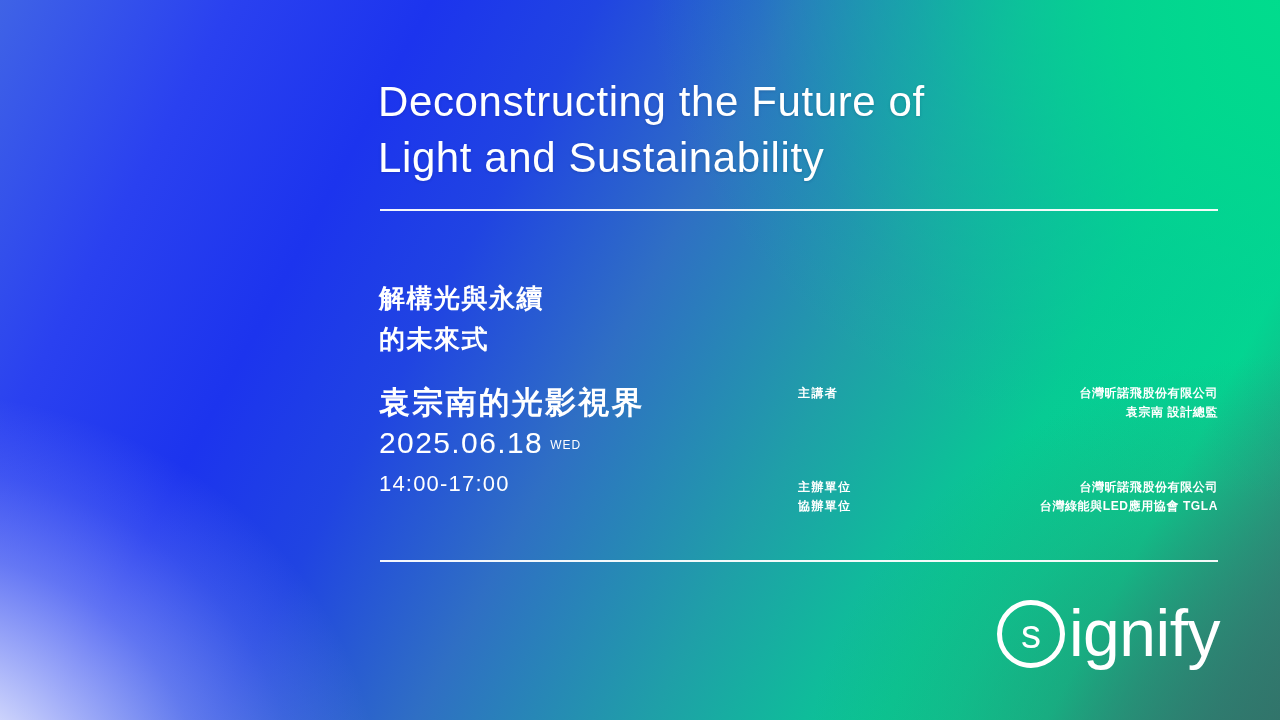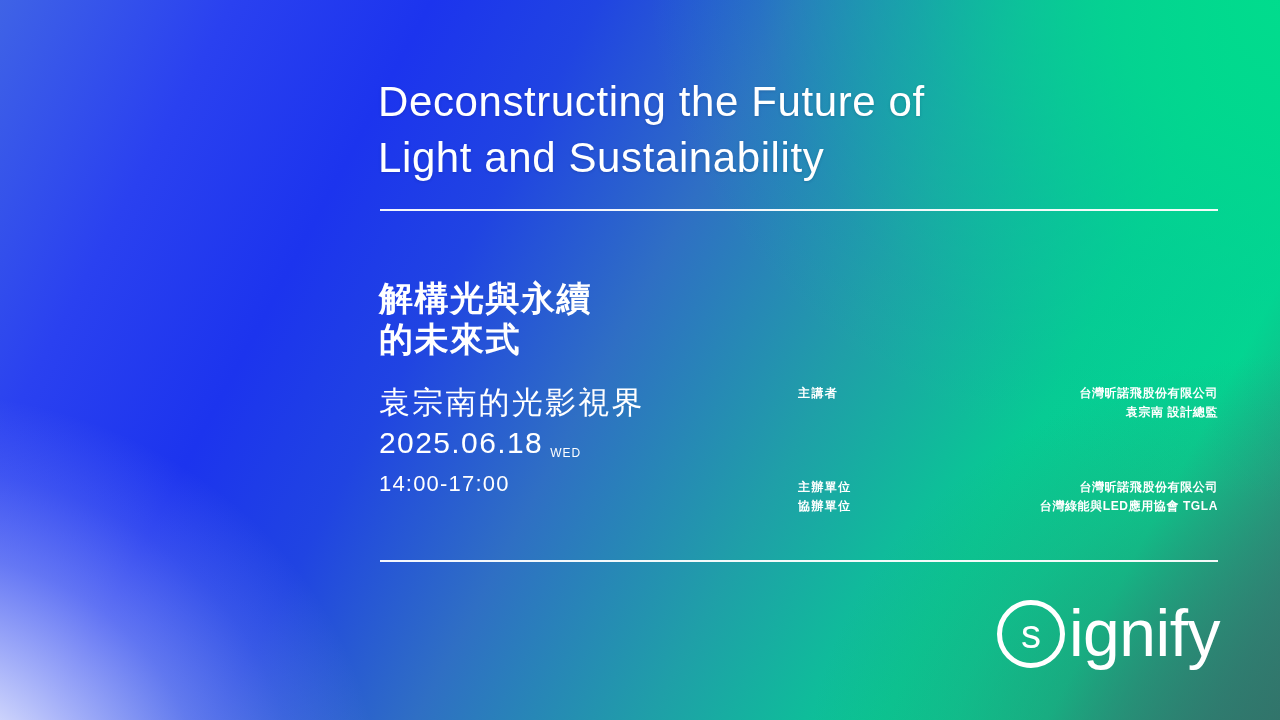--- a/index.html
+++ b/index.html
@@ -99,43 +99,43 @@
     background: rgba(255, 255, 255, 0.95);
   }
   #rule-top { top: 209px; }
   #rule-bottom { top: 560px; }
 
   
   #subtitle {
     position: absolute;
     left: 379px;
     top: 278px;
-    font-size: 34px;
+    font-size: 26px;
     line-height: 41px;
     font-weight: 700;
     letter-spacing: 1.5px;
     white-space: pre-line;
   }
 
   
   #talk-title {
     position: absolute;
     left: 379px;
     top: 383px;
     font-size: 31px;
     line-height: 40px;
-    font-weight: 400;
+    font-weight: 700;
     letter-spacing: 2.2px;
   }
   #date-row {
     position: absolute;
     left: 379px;
     top: 425px;
     display: flex;
-    align-items: flex-end;
+    align-items: center;
   }
   #event-date {
     font-size: 30px;
     line-height: 36px;
     letter-spacing: 1.4px;
     font-weight: 400;
   }
   #event-weekday {
     font-size: 12px;
     line-height: 16px;

